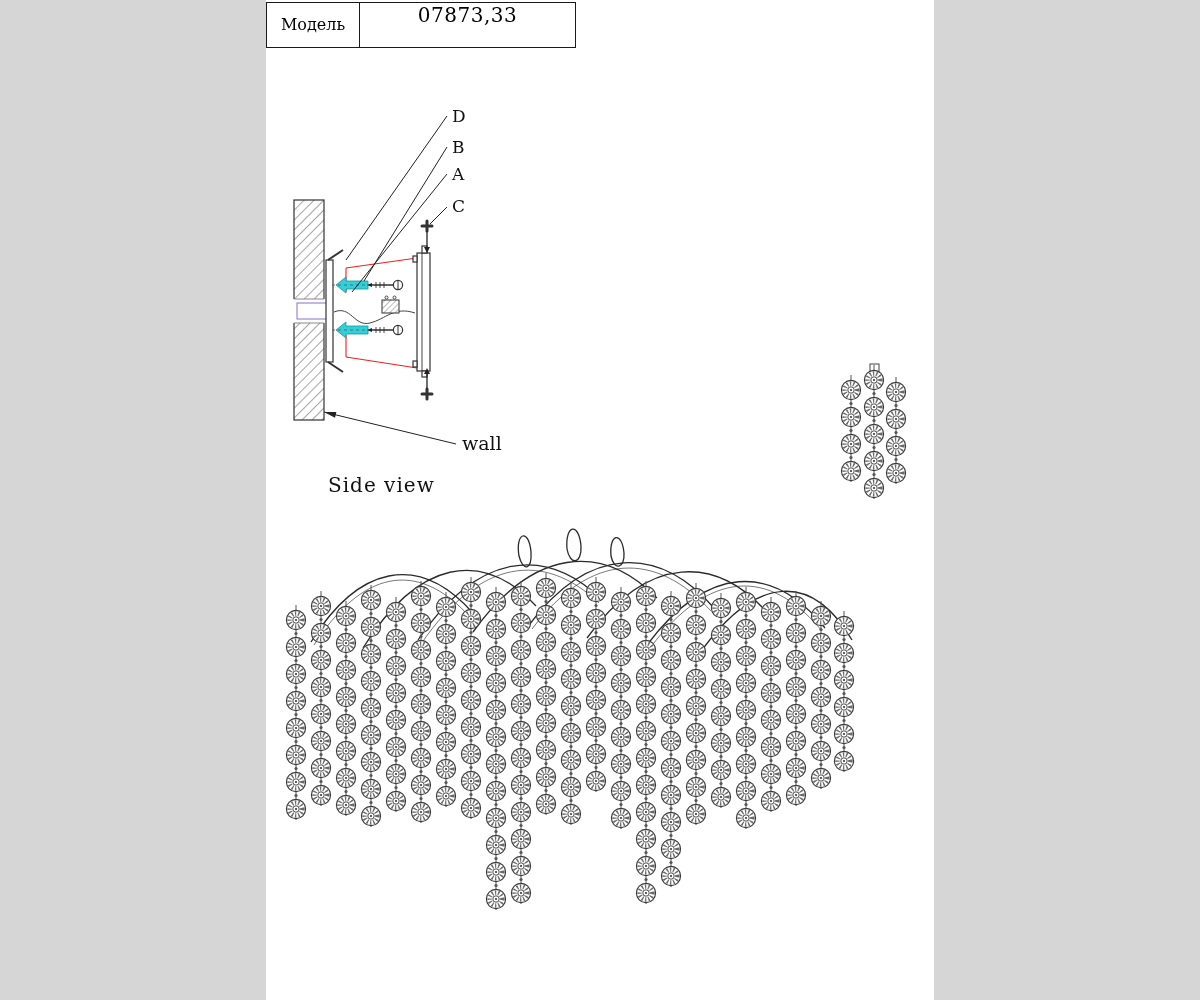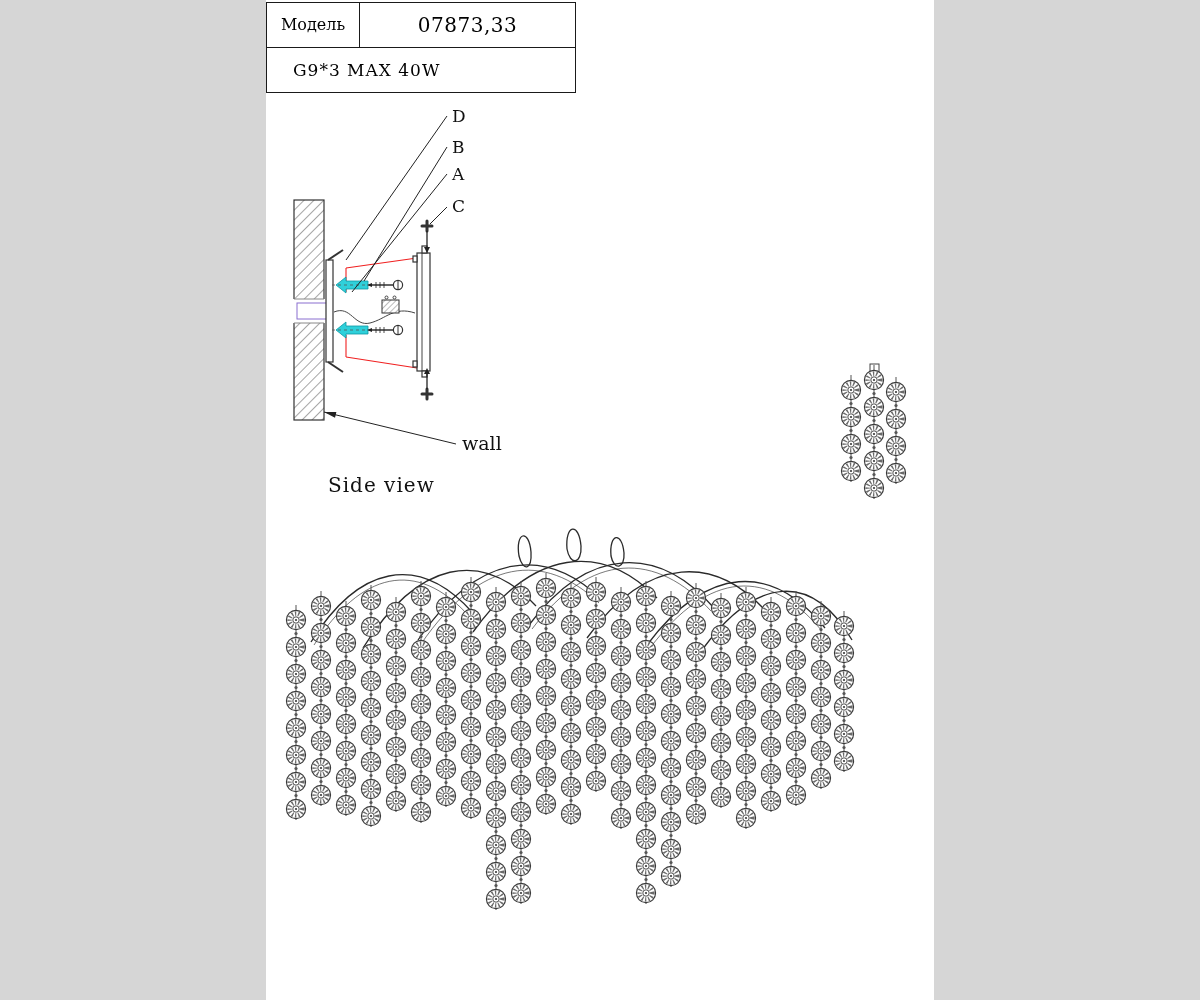--- a/index.html
+++ b/index.html
@@ -14,21 +14,21 @@
     width:668px;height:1000px;
     margin:0 auto;
     background:#ffffff;
   }
   .title-block{
     position:absolute;top:2px;left:0;width:308px;
     border:1px solid #1a1a1a;
     background:#fff;
     z-index:5;
   }
-  .tb-row{display:flex;height:44px;align-items:center;}
+  .tb-row{display:flex;height:44px;}
   .tb-row + .tb-row{border-top:1px solid #1a1a1a;}
   .tb-cell-label{
     width:92px;text-align:center;font-size:16px;
     border-right:1px solid #1a1a1a;
     height:44px;line-height:44px;
   }
   .tb-cell-value{flex:1;text-align:center;font-size:20px;letter-spacing:.5px;}
   .tb-spec{padding-left:26px;font-size:17px;letter-spacing:1px;width:100%;}
   svg#drawing{position:absolute;left:0;top:0;}
   text{fill:#111;}
@@ -45,23 +45,20 @@
 </style>
 </head>
 <body>
 
 <div class="page">
 
   <div class="title-block">
     <div class="tb-row">
       <div class="tb-cell-label">Модель</div>
       <div class="tb-cell-value">07873,33</div>
-    </div>
-    <div class="tb-row">
-      <div class="tb-spec">G9*3  MAX 40W</div>
     </div>
   </div>
 
   <svg id="drawing" width="668" height="1000" viewBox="0 0 668 1000">
     <defs>
       <pattern id="hatch" width="7" height="7" patternUnits="userSpaceOnUse" patternTransform="rotate(45)">
         <rect width="7" height="7" fill="#fff"></rect>
         <line x1="0" y1="0" x2="0" y2="7" stroke="#8f8f8f" stroke-width="1.6"></line>
       </pattern>
       <pattern id="hatch2" width="4" height="4" patternUnits="userSpaceOnUse" patternTransform="rotate(45)">

